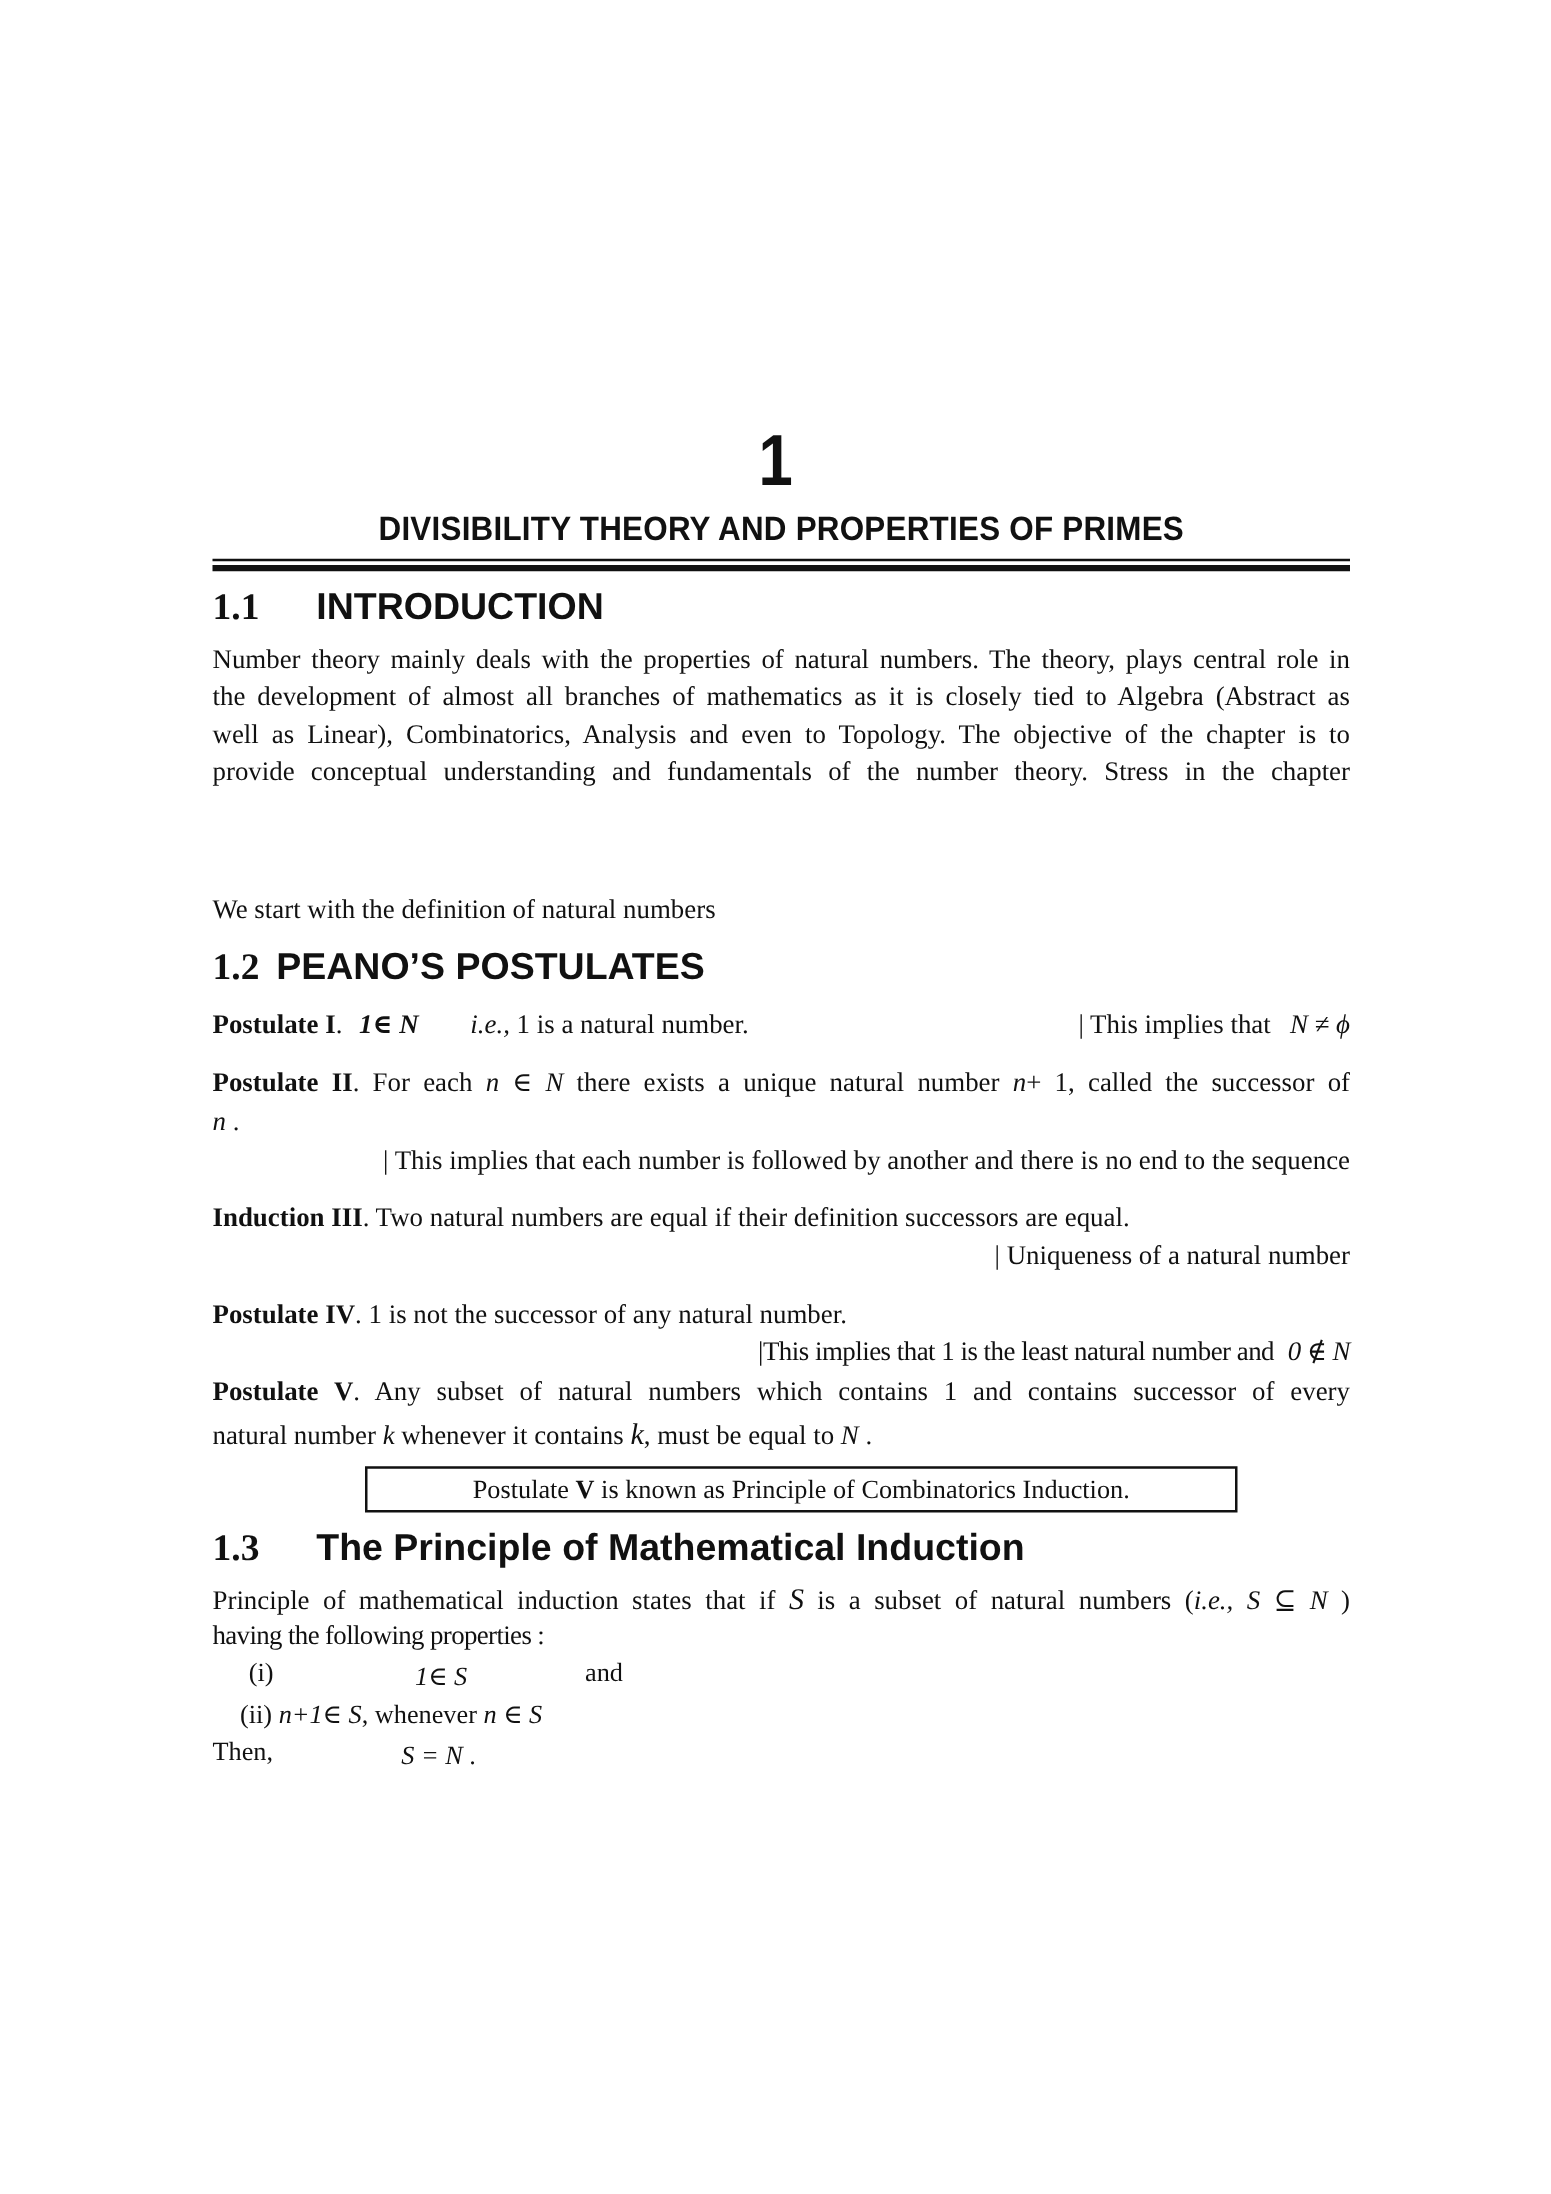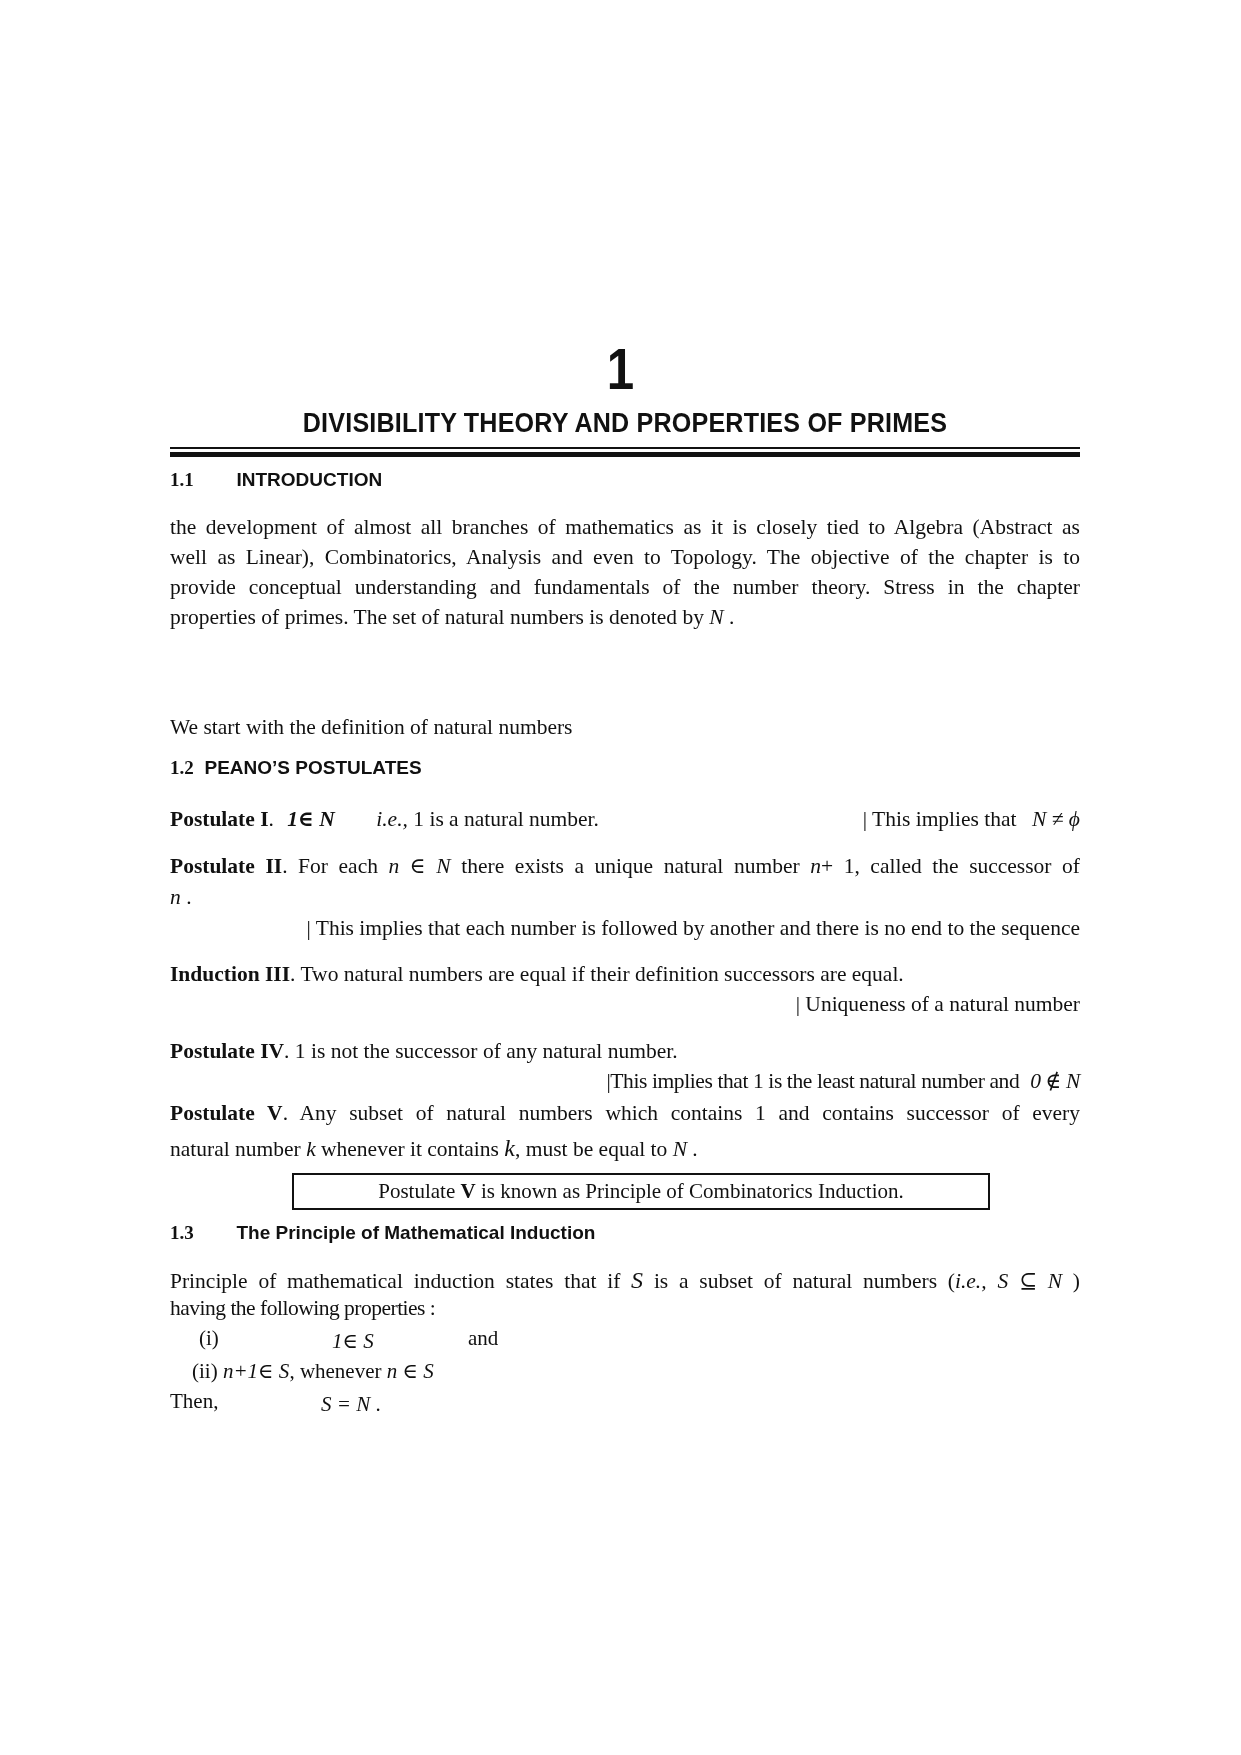--- a/index.html
+++ b/index.html
@@ -4,21 +4,21 @@
 <style>
   html, body { margin: 0; padding: 0; background: #ffffff; }
   body { width: 1241px; height: 1755px; position: relative; overflow: hidden; color: #111; }
   .serif { font-family: "Liberation Serif", "DejaVu Serif", serif; }
   .sans { font-family: "Liberation Sans", "DejaVu Sans", sans-serif; }
   .abs { position: absolute; white-space: nowrap; }
   .chapnum { left: 0; width: 1241px; text-align: center; top: 335px; font-size: 58px; font-weight: bold; transform: scaleX(0.85); }
   .title { left: 170px; width: 910px; text-align: center; top: 408px; font-size: 27px; font-weight: bold; letter-spacing: 0.2px; transform: scaleX(0.93); }
   .rule-thin { left: 170px; width: 910px; top: 447px; height: 2px; background: #111; }
   .rule-thick { left: 170px; width: 910px; top: 452px; height: 5px; background: #111; }
-  .h2 { font-size: 19px; font-weight: bold; }
+  .h2 { font-size: 30px; font-weight: bold; }
   .h2 .num { font-family: "Liberation Serif", serif; font-weight: bold; }
   .body { font-size: 21.5px; line-height: 30px; }
   .para { left: 170px; width: 910px; }
   .para .line { display: block; text-align: justify; text-align-last: justify; white-space: nowrap; height: 30px; }
   .para .line.last { text-align-last: left; }
   .it { font-style: italic; }
   .b { font-weight: bold; }
   .box { left: 292px; width: 694px; top: 1173px; height: 33px; border: 2px solid #111; text-align: center; font-size: 21px; line-height: 33px; }
   .cond { font-size: 21px; }
   .right { right: 161px; text-align: right; }
@@ -30,24 +30,24 @@
 <div class="abs sans title">DIVISIBILITY THEORY AND PROPERTIES OF PRIMES</div>
 <div class="abs rule-thin"></div>
 <div class="abs rule-thick"></div>
 
 <div class="abs h2" style="left:170px; top:469px;">
   <span class="num">1.1</span>
   <span class="sans" style="margin-left:38px;">INTRODUCTION</span>
 </div>
 
 <div class="abs serif body para" style="top:512px;">
+  <span class="line">Number theory mainly deals with the properties of natural numbers. The theory, plays central role in</span>
   <span class="line">the development of almost all branches of mathematics as it is closely tied to Algebra (Abstract as</span>
   <span class="line">well as Linear), Combinatorics, Analysis and even to Topology. The objective of the chapter is to</span>
   <span class="line">provide conceptual understanding and fundamentals of the number theory. Stress in the chapter</span>
-  <span class="line last"><span>properties of primes. The set of natural numbers is denoted by</span> <span class="it">N</span><span> .</span></span>
 </div>
 
 <div class="abs serif body" style="left:170px; top:712px;">We start with the definition of natural numbers</div>
 
 <div class="abs h2" style="left:170px; top:757px;">
   <span class="num">1.2</span>
   <span class="sans" style="margin-left:6px;">PEANO’S POSTULATES</span>
 </div>
 
 <div class="abs serif body" style="left:170px; top:804px;">

